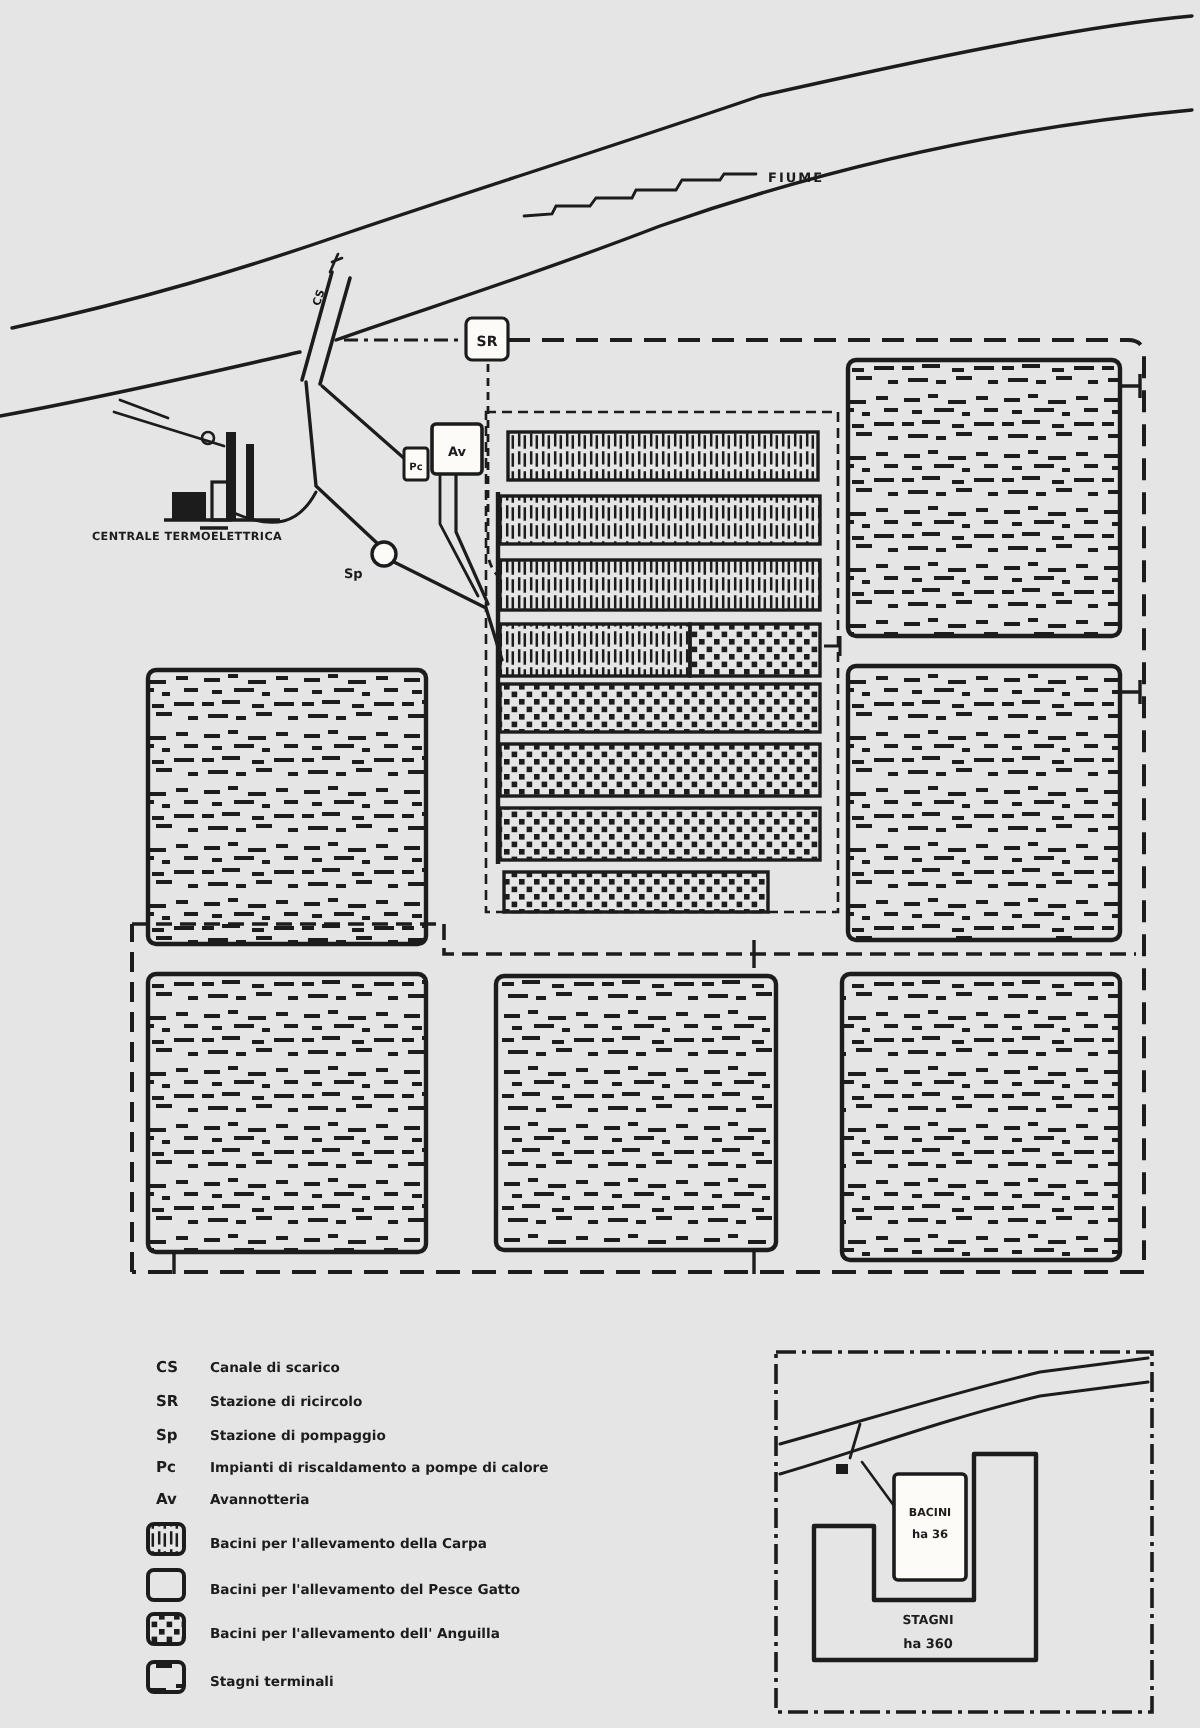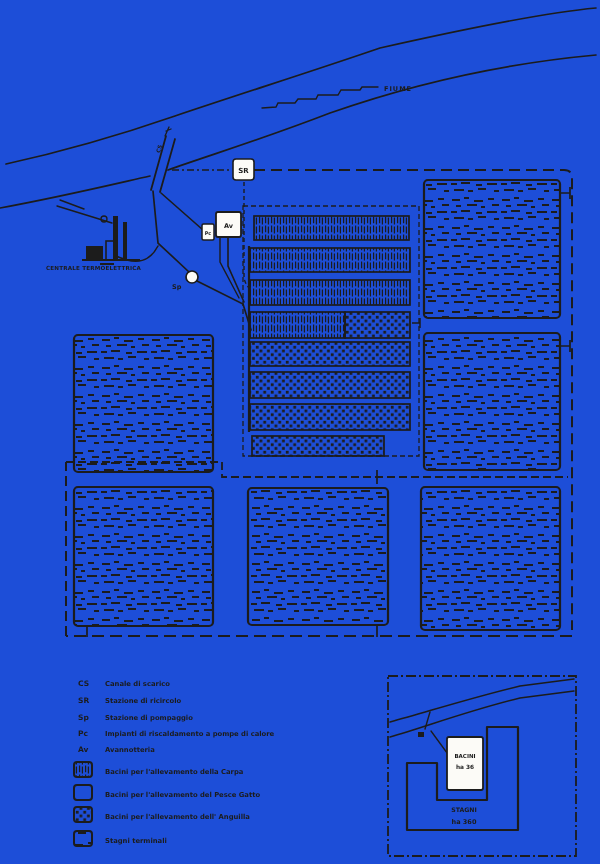--- a/index.html
+++ b/index.html
@@ -1,19 +1,19 @@
 <!DOCTYPE html>
 <html><head>
 <meta charset="utf-8">
 <style>
   html,body{margin:0;padding:0;background:#ffffff;}
   .page{
     position:relative;
     width:600px;height:864px;
-    background:#1d4ed8;
+    background:#e5e5e5;
     font-family:"DejaVu Sans", sans-serif;
     overflow:hidden;
   }
   svg{display:block;}
   text{fill:#1c1c1c;}
   .hand{font-family:"DejaVu Sans", sans-serif;font-weight:bold;}
 </style>
 </head>
 <body>
 

